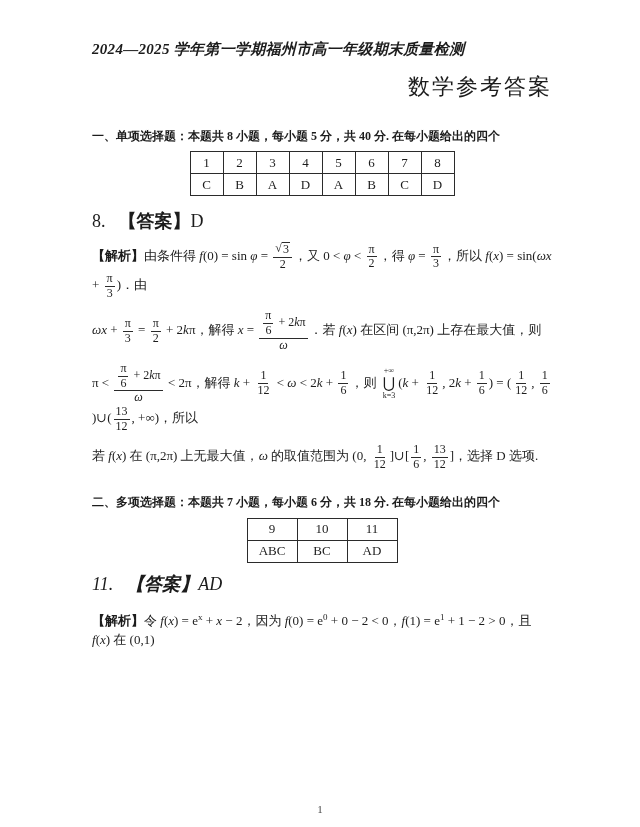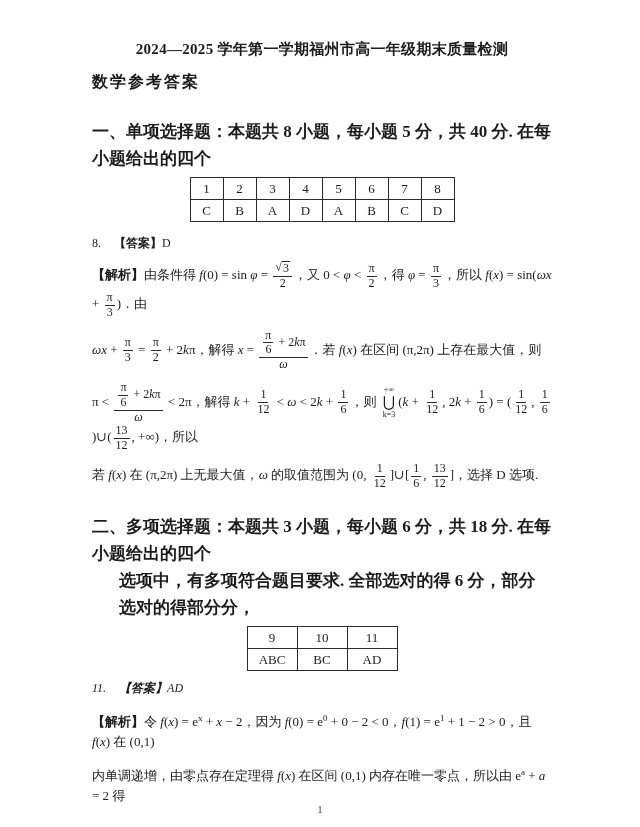--- a/index.html
+++ b/index.html
@@ -5,29 +5,29 @@
   html,body{margin:0;padding:0;background:#ffffff;}
   .page{
     position:relative;
     width:640px;height:827px;
     background:#ffffff;
     font-family:"Liberation Serif","DejaVu Serif",serif;
     color:#1c1c1c;
     overflow:hidden;
   }
   .content{padding:40px 88px 0 92px;}
-  .title{font-size:15px;font-weight:bold;text-align:center;letter-spacing:0.3px;}
-  .subtitle{font-size:16px;font-weight:bold;text-align:left;margin-top:13px;letter-spacing:2px;}
-  .sec-heading{font-weight:bold;font-size:17px;line-height:1.6;margin-top:25px;}
+  .title{font-size:15px;font-weight:bold;letter-spacing:0.3px;font-style:italic;}
+  .subtitle{font-size:22px;font-weight:normal;text-align:right;margin-top:13px;letter-spacing:2px;}
+  .sec-heading{font-weight:bold;font-size:12px;line-height:1.6;margin-top:25px;}
   .sec-heading .indent{padding-left:27px;}
   .ans-table{border-collapse:collapse;margin:5px auto 0;font-size:13px;}
   .ans-table td{border:1px solid #2b2b2b;text-align:center;padding:1px 0;height:19px;}
   .t8 td{width:32px;}
   .t3 td{width:49px;}
-  .answer-line{margin-top:13px;font-size:12px;}
+  .answer-line{margin-top:13px;font-size:18px;}
   .answer-line .qnum{margin-right:13px;}
   .blabel{font-weight:bold;}
   .mline{font-size:13px;line-height:1.5;margin-top:9px;}
   .mline.sp{margin-top:15px;}
   i{font-style:italic;}
   sup{font-size:9px;line-height:0;}
   .frac{display:inline-flex;flex-direction:column;align-items:center;vertical-align:middle;margin:0 2px;line-height:1.15;font-size:12px;}
   .frac>.num{border-bottom:1px solid #2b2b2b;padding:0 2px;}
   .frac>.den{padding:0 2px;}
   .sqrtwrap{display:inline-flex;align-items:flex-start;}
@@ -145,22 +145,21 @@
           <span class="den">12</span>
         </span>]∪[<span class="frac">
           <span class="num">1</span>
           <span class="den">6</span>
         </span>, <span class="frac">
           <span class="num">13</span>
           <span class="den">12</span>
         </span>]，选择 D 选项.</div>
 
     <div class="sec-heading" style="margin-top:22px;">
-      <div>二、多项选择题：本题共 3 小题，每小题 6 分，共 18 分. 在每小题给出的四个</div>
-      <div class="indent">选项中，有多项符合题目要求. 全部选对的得 6 分，部分选对的得部分分，</div>
+      <div>二、多项选择题：本题共 7 小题，每小题 6 分，共 18 分. 在每小题给出的四个</div>
     </div>
 
     <table class="ans-table t3">
       <tbody>
           <tr>
         <td>9</td>
         <td>10</td>
         <td>11</td>
       </tr>
       <tr>
@@ -169,18 +168,17 @@
         <td>AD</td>
       </tr>
     </tbody>
       </table>
 
     <div class="answer-line" style="margin-top:9px;font-style:italic;">
       <span class="qnum">11.</span><span class="blabel">【答案】</span><span>AD</span>
     </div>
 
     <div class="mline sp"><span class="blabel">【解析】</span><span>令 <i>f</i>(<i>x</i>) = e<sup>x</sup> + <i>x</i> − 2，因为 <i>f</i>(0) = e<sup>0</sup> + 0 − 2 &lt; 0，<i>f</i>(1) = e<sup>1</sup> + 1 − 2 &gt; 0，且 <i>f</i>(<i>x</i>) 在 (0,1)</span></div>
-    <div class="mline sp">内单调递增，由零点存在定理得 <i>f</i>(<i>x</i>) 在区间 (0,1) 内存在唯一零点，所以由 e<sup>a</sup> + <i>a</i> = 2 得</div>
 
   </div>
 
   <div class="pageno">1</div>
 </div>
 
 </body></html>

